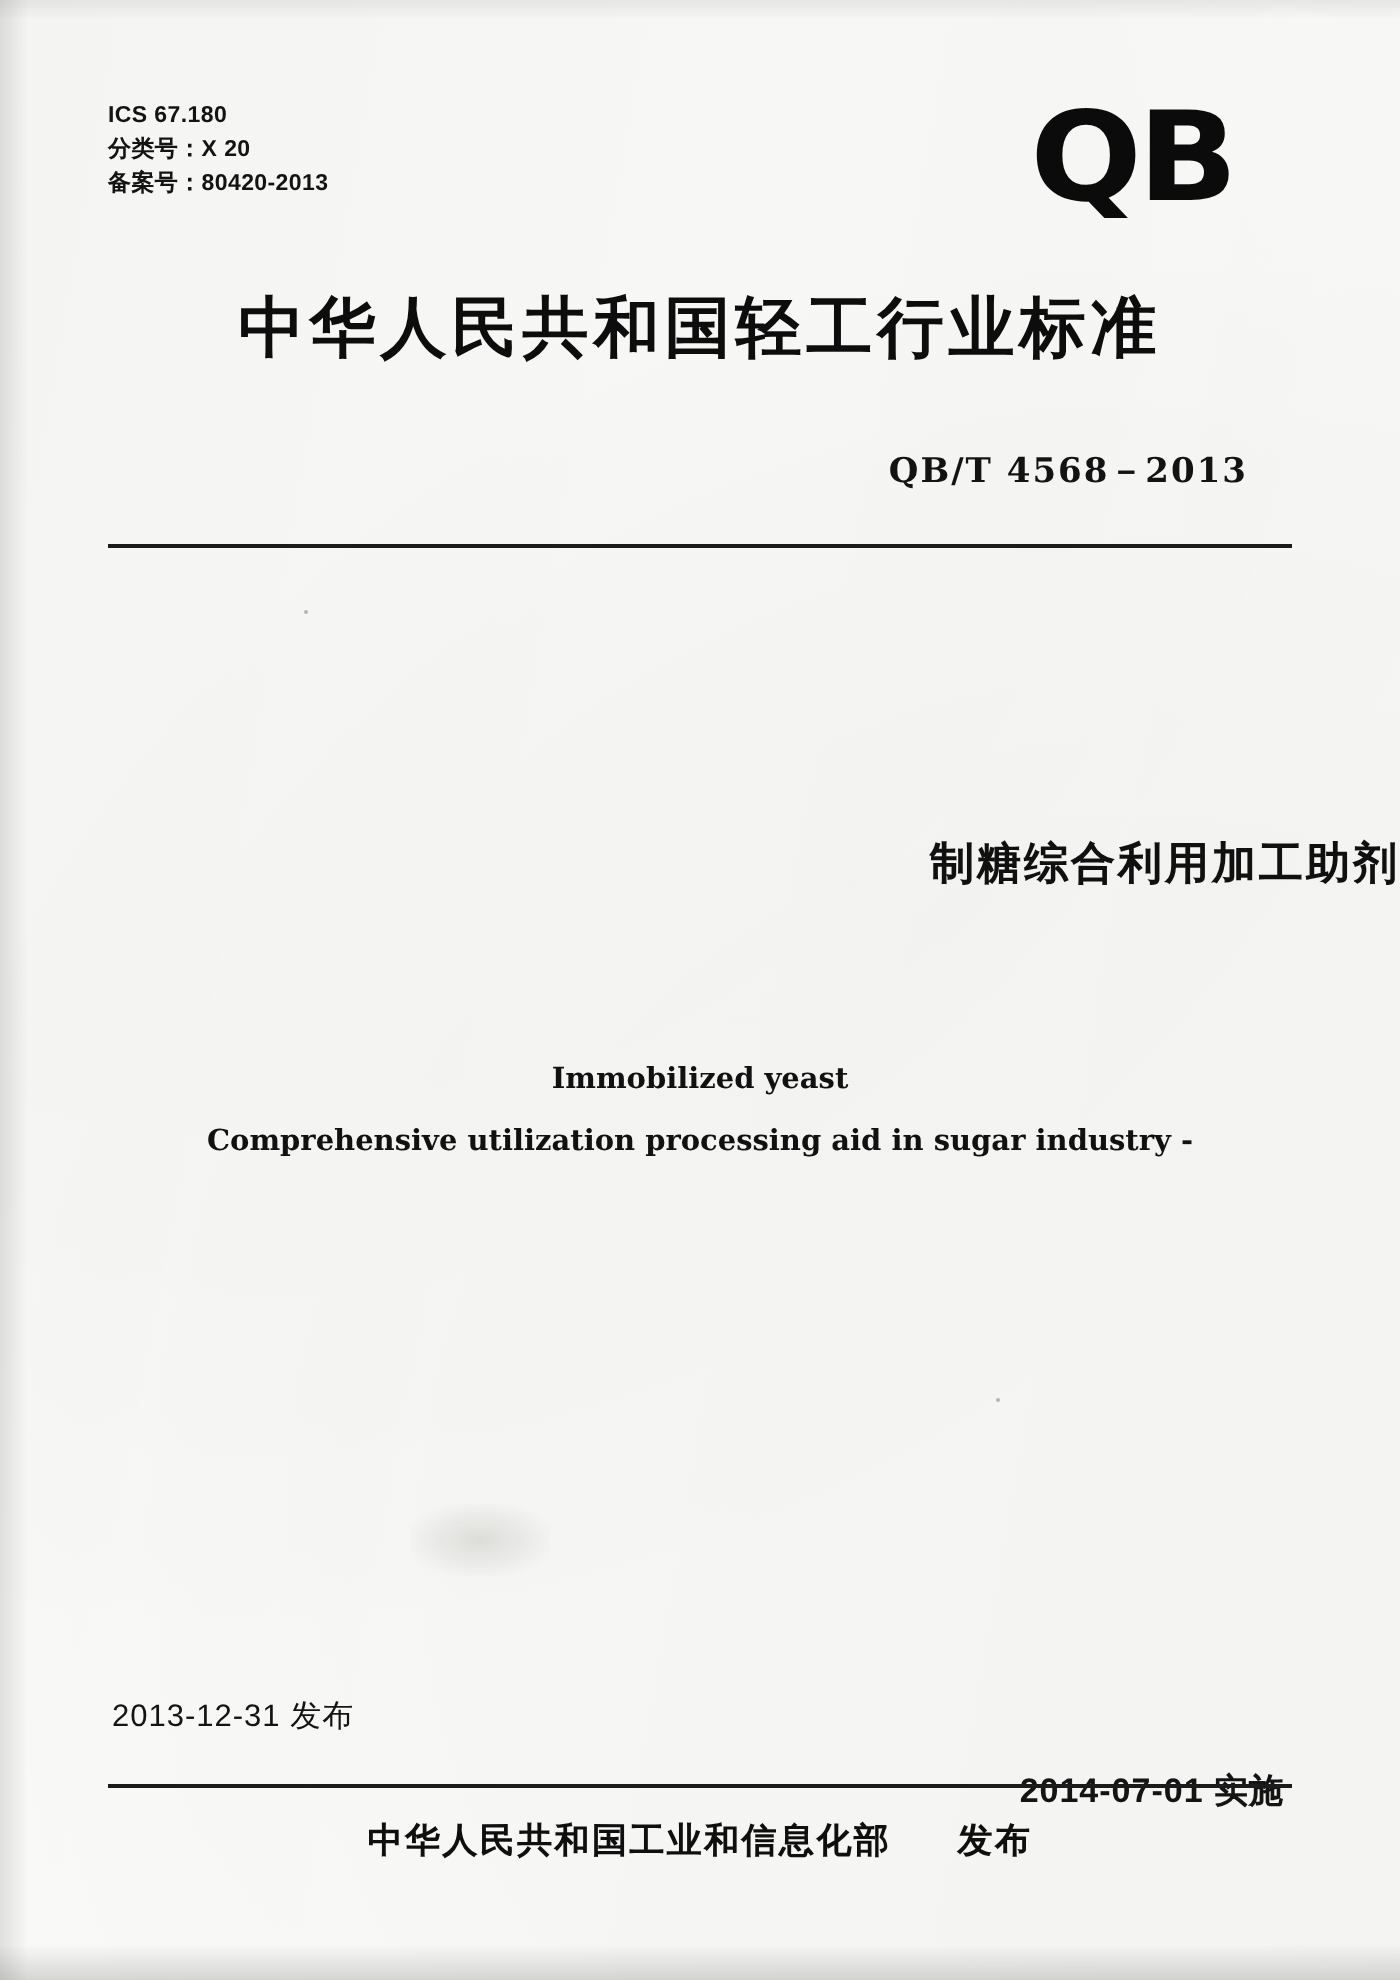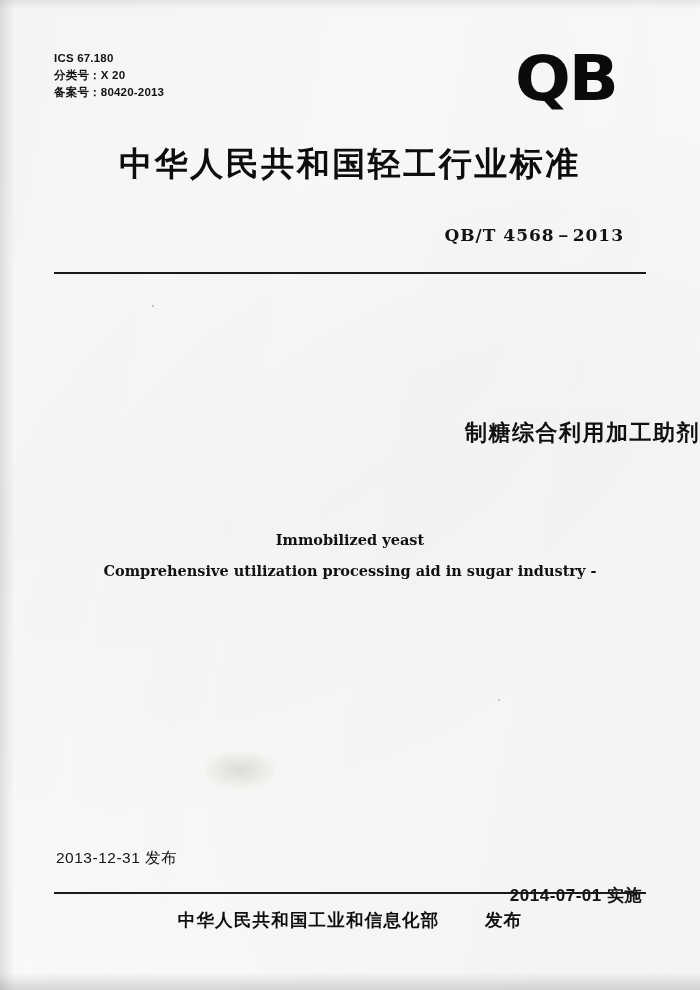--- a/index.html
+++ b/index.html
@@ -175,21 +175,21 @@
     top: 892px;
     height: 2px;
     background: #1b1b1b;
   }
 
   .publisher {
     position: absolute;
     left: 0; right: 0;
     top: 908px;
     text-align: center;
-    font-family: Liberation Mono, monospace;
+    font-family: Liberation Serif, serif;
     font-weight: bold;
     font-size: 17.5px;
     letter-spacing: 1.2px;
     color: #0f0f0f;
   }
   .publisher .gap { display: inline-block; width: 22px; }
 </style>
 </head>
 <body>
 

